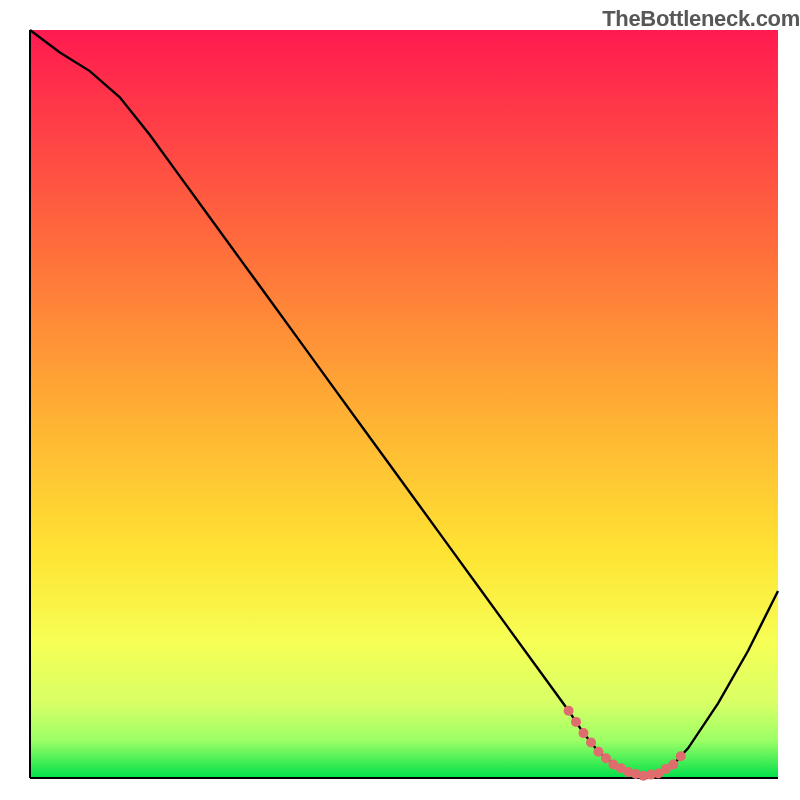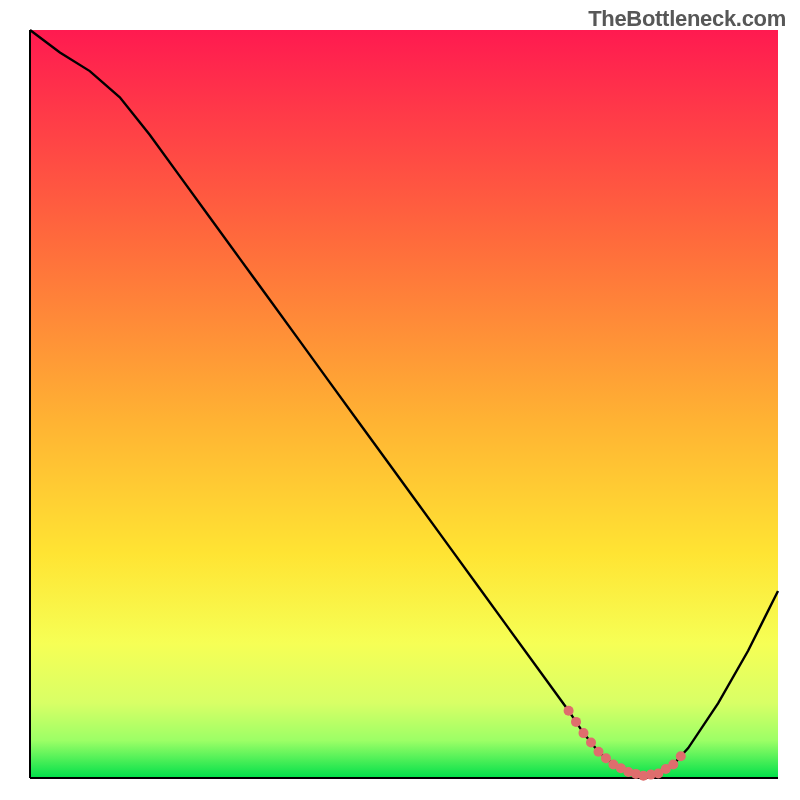--- a/index.html
+++ b/index.html
@@ -11,21 +11,21 @@
     font-family: Arial, Helvetica, sans-serif;
   }
   .chart-wrap {
     position: relative;
     width: 800px;
     height: 800px;
   }
   .attribution {
     position: absolute;
     top: 6px;
-    right: 14px;
+    right: 0;
     font-size: 22px;
     font-weight: 600;
     color: #575757;
     letter-spacing: -0.3px;
     z-index: 5;
   }
   svg.plot {
     position: absolute;
     top: 0;
     left: 0;

